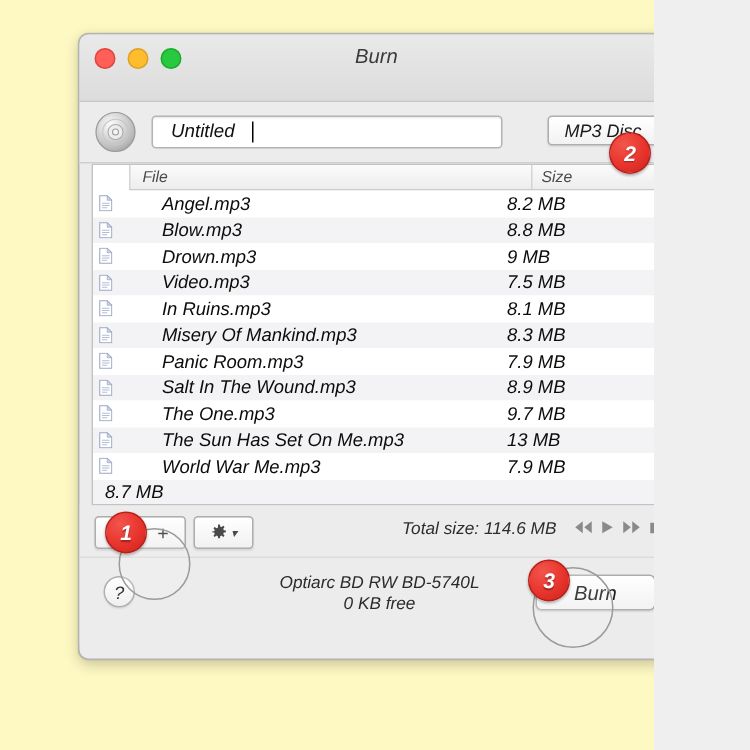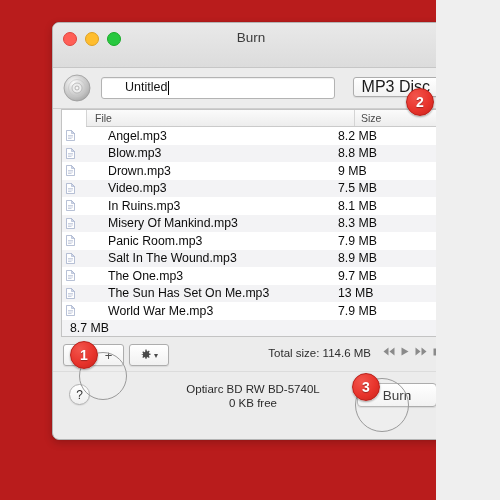--- a/index.html
+++ b/index.html
@@ -2,21 +2,21 @@
 <html><head>
 <meta charset="utf-8">
 <style>
   html, body {
     margin: 0; padding: 0;
     width: 500px; height: 500px;
     background: #efefef;
     font-family: "Liberation Sans", sans-serif;
     -webkit-font-smoothing: antialiased;
   }
-  #page { position: relative; width: 436px; height: 500px; overflow: hidden; background: #b91c1c; }
+  #page { position: relative; width: 436px; height: 500px; overflow: hidden; background: #fef9c3; font-style: italic; }
 
   
   .window {
     position: absolute;
     left: 52px; top: 22px;
     width: 396px; height: 416px;
     background: #ececec;
     border-radius: 7px;
     border: 1px solid #b4b4b4;
     box-shadow: 0 3px 9px rgba(0,0,0,0.20), 0 0 1px rgba(0,0,0,0.25);
@@ -74,35 +74,35 @@
   .disc-icon { position: absolute; left: 10px; top: 6px; width: 28px; height: 28px; }
   .name-field {
     position: absolute; left: 48px; top: 9px;
     width: 232px; height: 20px;
     background: #fff;
     border: 1px solid #b3b3b3;
     border-radius: 3px;
     box-shadow: inset 0 1px 1px rgba(0,0,0,0.07);
   }
   .name-field .val {
-    position: absolute; left: 23px; top: 2px;
+    position: absolute; left: 12px; top: 2px;
     font-size: 12.5px; color: #111;
   }
   .caret {
     position: absolute; top: 3px;
     width: 1px; height: 14px; background: #000;
   }
   .disc-type {
     position: absolute; right: 10px; top: 9px;
     height: 20px; min-width: 74px;
     background: linear-gradient(to bottom, #ffffff, #f2f2f2);
     border: 1px solid #adadad;
     border-radius: 3px;
     box-shadow: 0 1px 1px rgba(0,0,0,0.08);
-    font-size: 16px; color: #1a1a1a;
+    font-size: 12px; color: #1a1a1a;
     display: flex; align-items: center; justify-content: center;
     padding: 0 8px;
     box-sizing: border-box;
   }
 
   
   .list-wrap {
     position: relative;
     margin: 0 8px;
     height: 226px;

